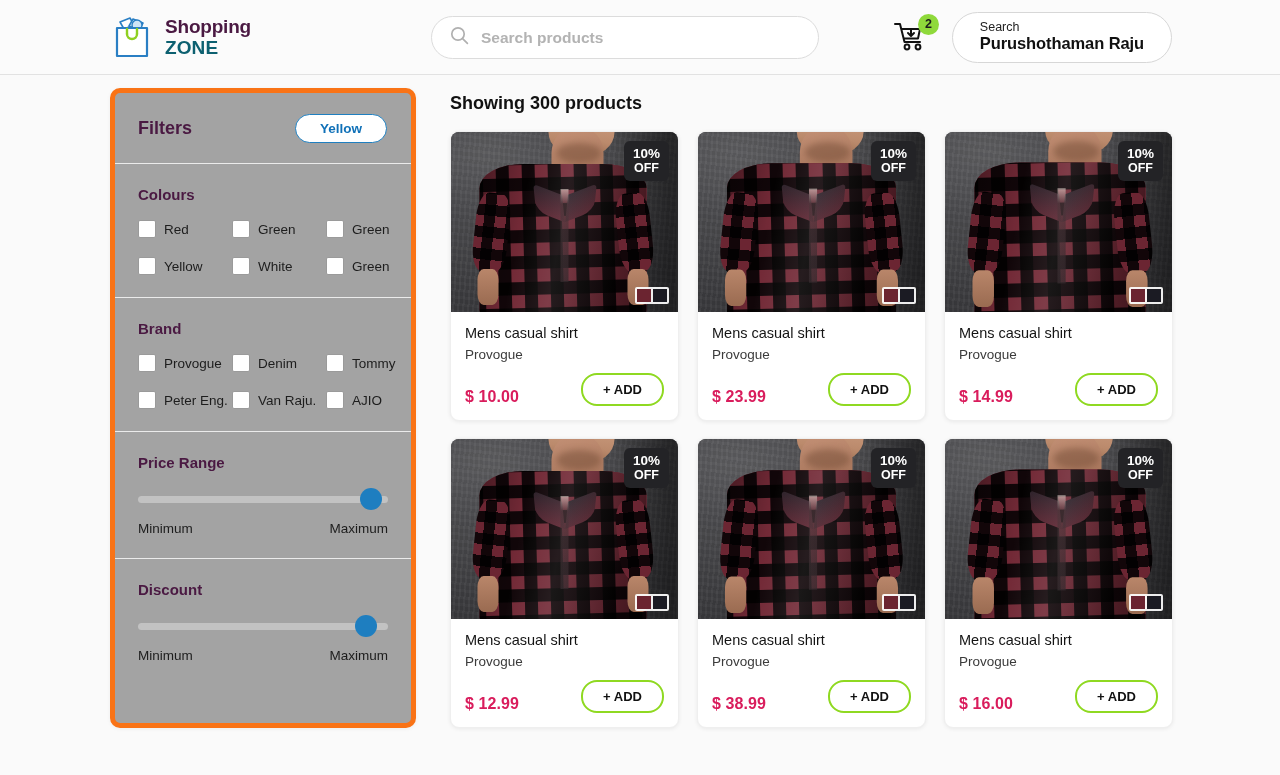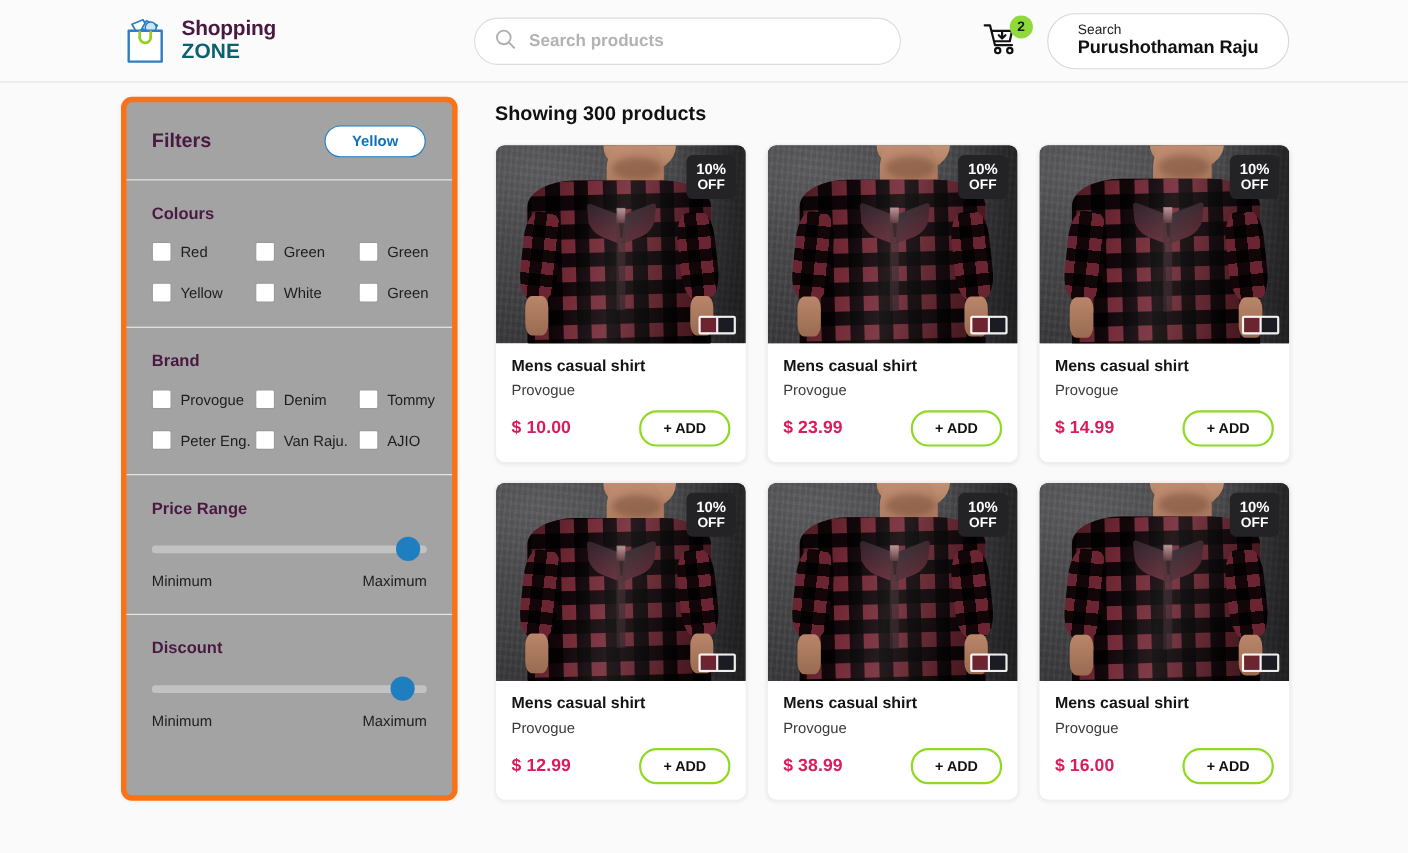--- a/index.html
+++ b/index.html
@@ -407,32 +407,32 @@
     background: rgba(255,255,255,0.92);
     border-radius: 2px;
     z-index: 5;
   }
   .swatch { width: 14px; height: 13px; }
 
   
   .info { padding: 13px 14px 14px 14px; }
   .p-name {
     font-size: 14.5px;
-    font-weight: bold;
+    font-weight: normal;
     color: #141414;
     margin-bottom: 6px;
   }
   .p-brand {
     font-size: 13.5px;
     color: #3b3b3b;
     margin-bottom: 11px;
   }
   .p-row {
     display: flex;
-    align-items: center;
+    align-items: flex-end;
     justify-content: space-between;
   }
   .p-price {
     font-size: 16px;
     font-weight: bold;
     color: #d91c5c;
     letter-spacing: 0.1px;
   }
   .add-btn {
     border: 2px solid #8fd921;

